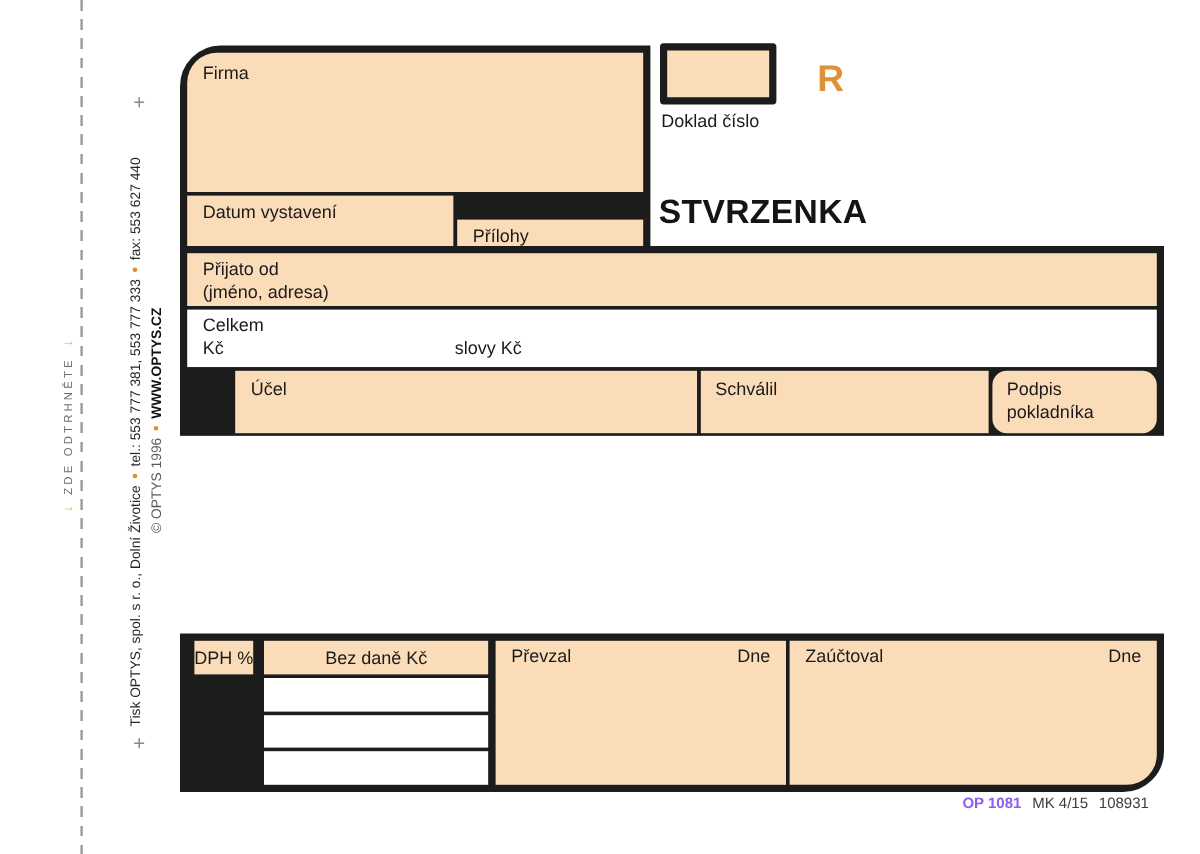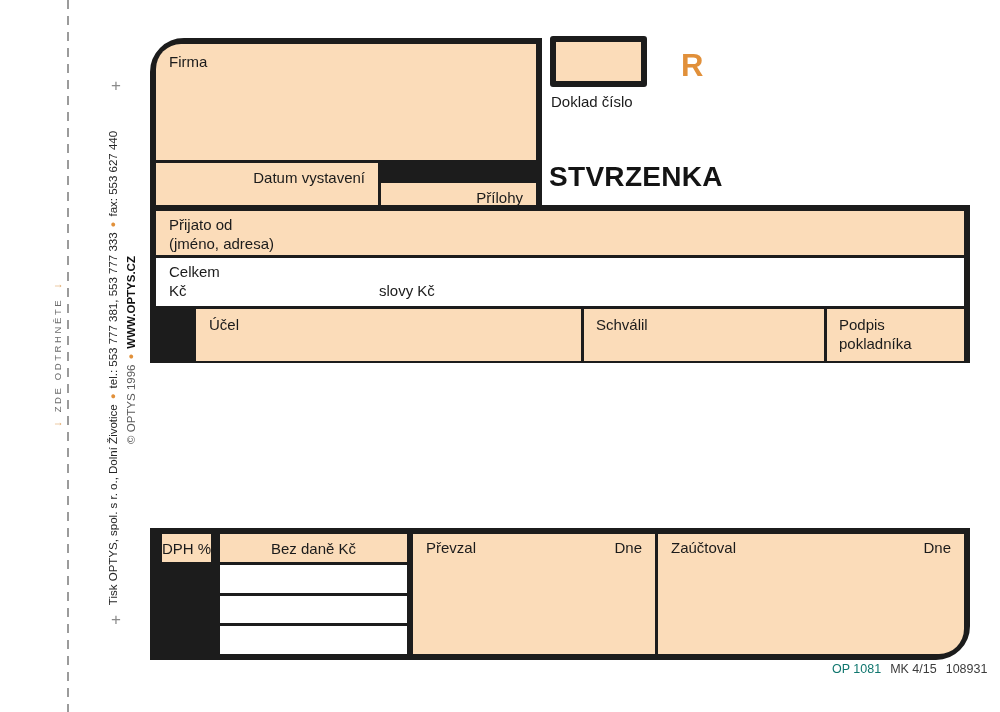--- a/index.html
+++ b/index.html
@@ -49,21 +49,21 @@
 
   
   .box-a{
     left:150px;top:38px;width:392px;height:173px;
     border:6px solid var(--line);border-top-left-radius:34px;
     box-sizing:border-box;display:flex;flex-direction:column;background:var(--line);
   }
   .firma-cell{flex:1;background:var(--peach);border-top-left-radius:25px;padding:9px 13px;}
   .hdiv{height:3px;background:var(--line);flex:none;}
   .vdiv{width:3px;background:var(--line);flex:none;}
-  .row-ab{height:42px;display:flex;flex:none;text-align:right;}
+  .row-ab{height:42px;display:flex;flex:none;}
   .datum-cell{width:222px;background:var(--peach);padding:6px 13px;box-sizing:border-box;}
   .prilohy-cell{flex:1;background:var(--peach);padding:6px 13px;box-sizing:border-box;margin-top:20px;}
 
   
   .doklad-box{
     left:550px;top:36px;width:97px;height:51px;
     border:6px solid var(--line);border-radius:3px;
     background:var(--peach);box-sizing:border-box;
   }
   .doklad-label{left:551px;top:93px;font-size:15px;}
@@ -79,21 +79,21 @@
   .prijato-row{height:44px;background:var(--peach);padding:5px 13px;box-sizing:border-box;flex:none;}
   .celkem-row{
     height:48px;background:#ffffff;padding:5px 13px 7px;box-sizing:border-box;
     display:flex;flex-direction:column;justify-content:space-between;flex:none;
   }
   .kc-line{display:flex;}
   .kc-spacer{width:210px;display:inline-block;}
   .ucel-row{flex:1;display:flex;padding-left:40px;}
   .ucel-cell{width:385px;background:var(--peach);padding:7px 13px;box-sizing:border-box;}
   .schvalil-cell{width:240px;background:var(--peach);padding:7px 12px;box-sizing:border-box;}
-  .podpis-cell{flex:1;background:var(--peach);padding:7px 12px;box-sizing:border-box;}
+  .podpis-cell{flex:1;background:var(--peach);padding:7px 12px;box-sizing:border-box;border-radius:12px;}
 
   
   .box-d{
     left:150px;top:528px;width:820px;height:132px;
     border:6px solid var(--line);border-bottom-right-radius:34px;
     box-sizing:border-box;display:flex;background:var(--line);
   }
   .tcol{display:flex;flex-direction:column;gap:3px;background:var(--line);}
   .tcol .th{
     height:28px;background:var(--peach);
@@ -106,21 +106,21 @@
   .c3{width:130px;}
   .sign-col{
     width:242px;background:var(--peach);
     display:flex;justify-content:space-between;
     padding:5px 13px 9px;box-sizing:border-box;
   }
   .sign-col.last{flex:1;width:auto;border-bottom-right-radius:25px;}
 
   
   .footer{left:802px;top:662px;font-size:12.5px;display:flex;gap:9px;color:#3c3c3c;}
-  .form-code{font-weight:normal;color:#0f766e;margin-left:30px;}
+  .form-code{font-weight:bold;color:#8b5cf6;}
 </style>
 </head>
 <body>
 
 <div class="page">
 
   <div class="abs perf-line"></div>
   <div class="abs reg-mark reg-top">+</div>
   <div class="abs reg-mark reg-bottom">+</div>
 

